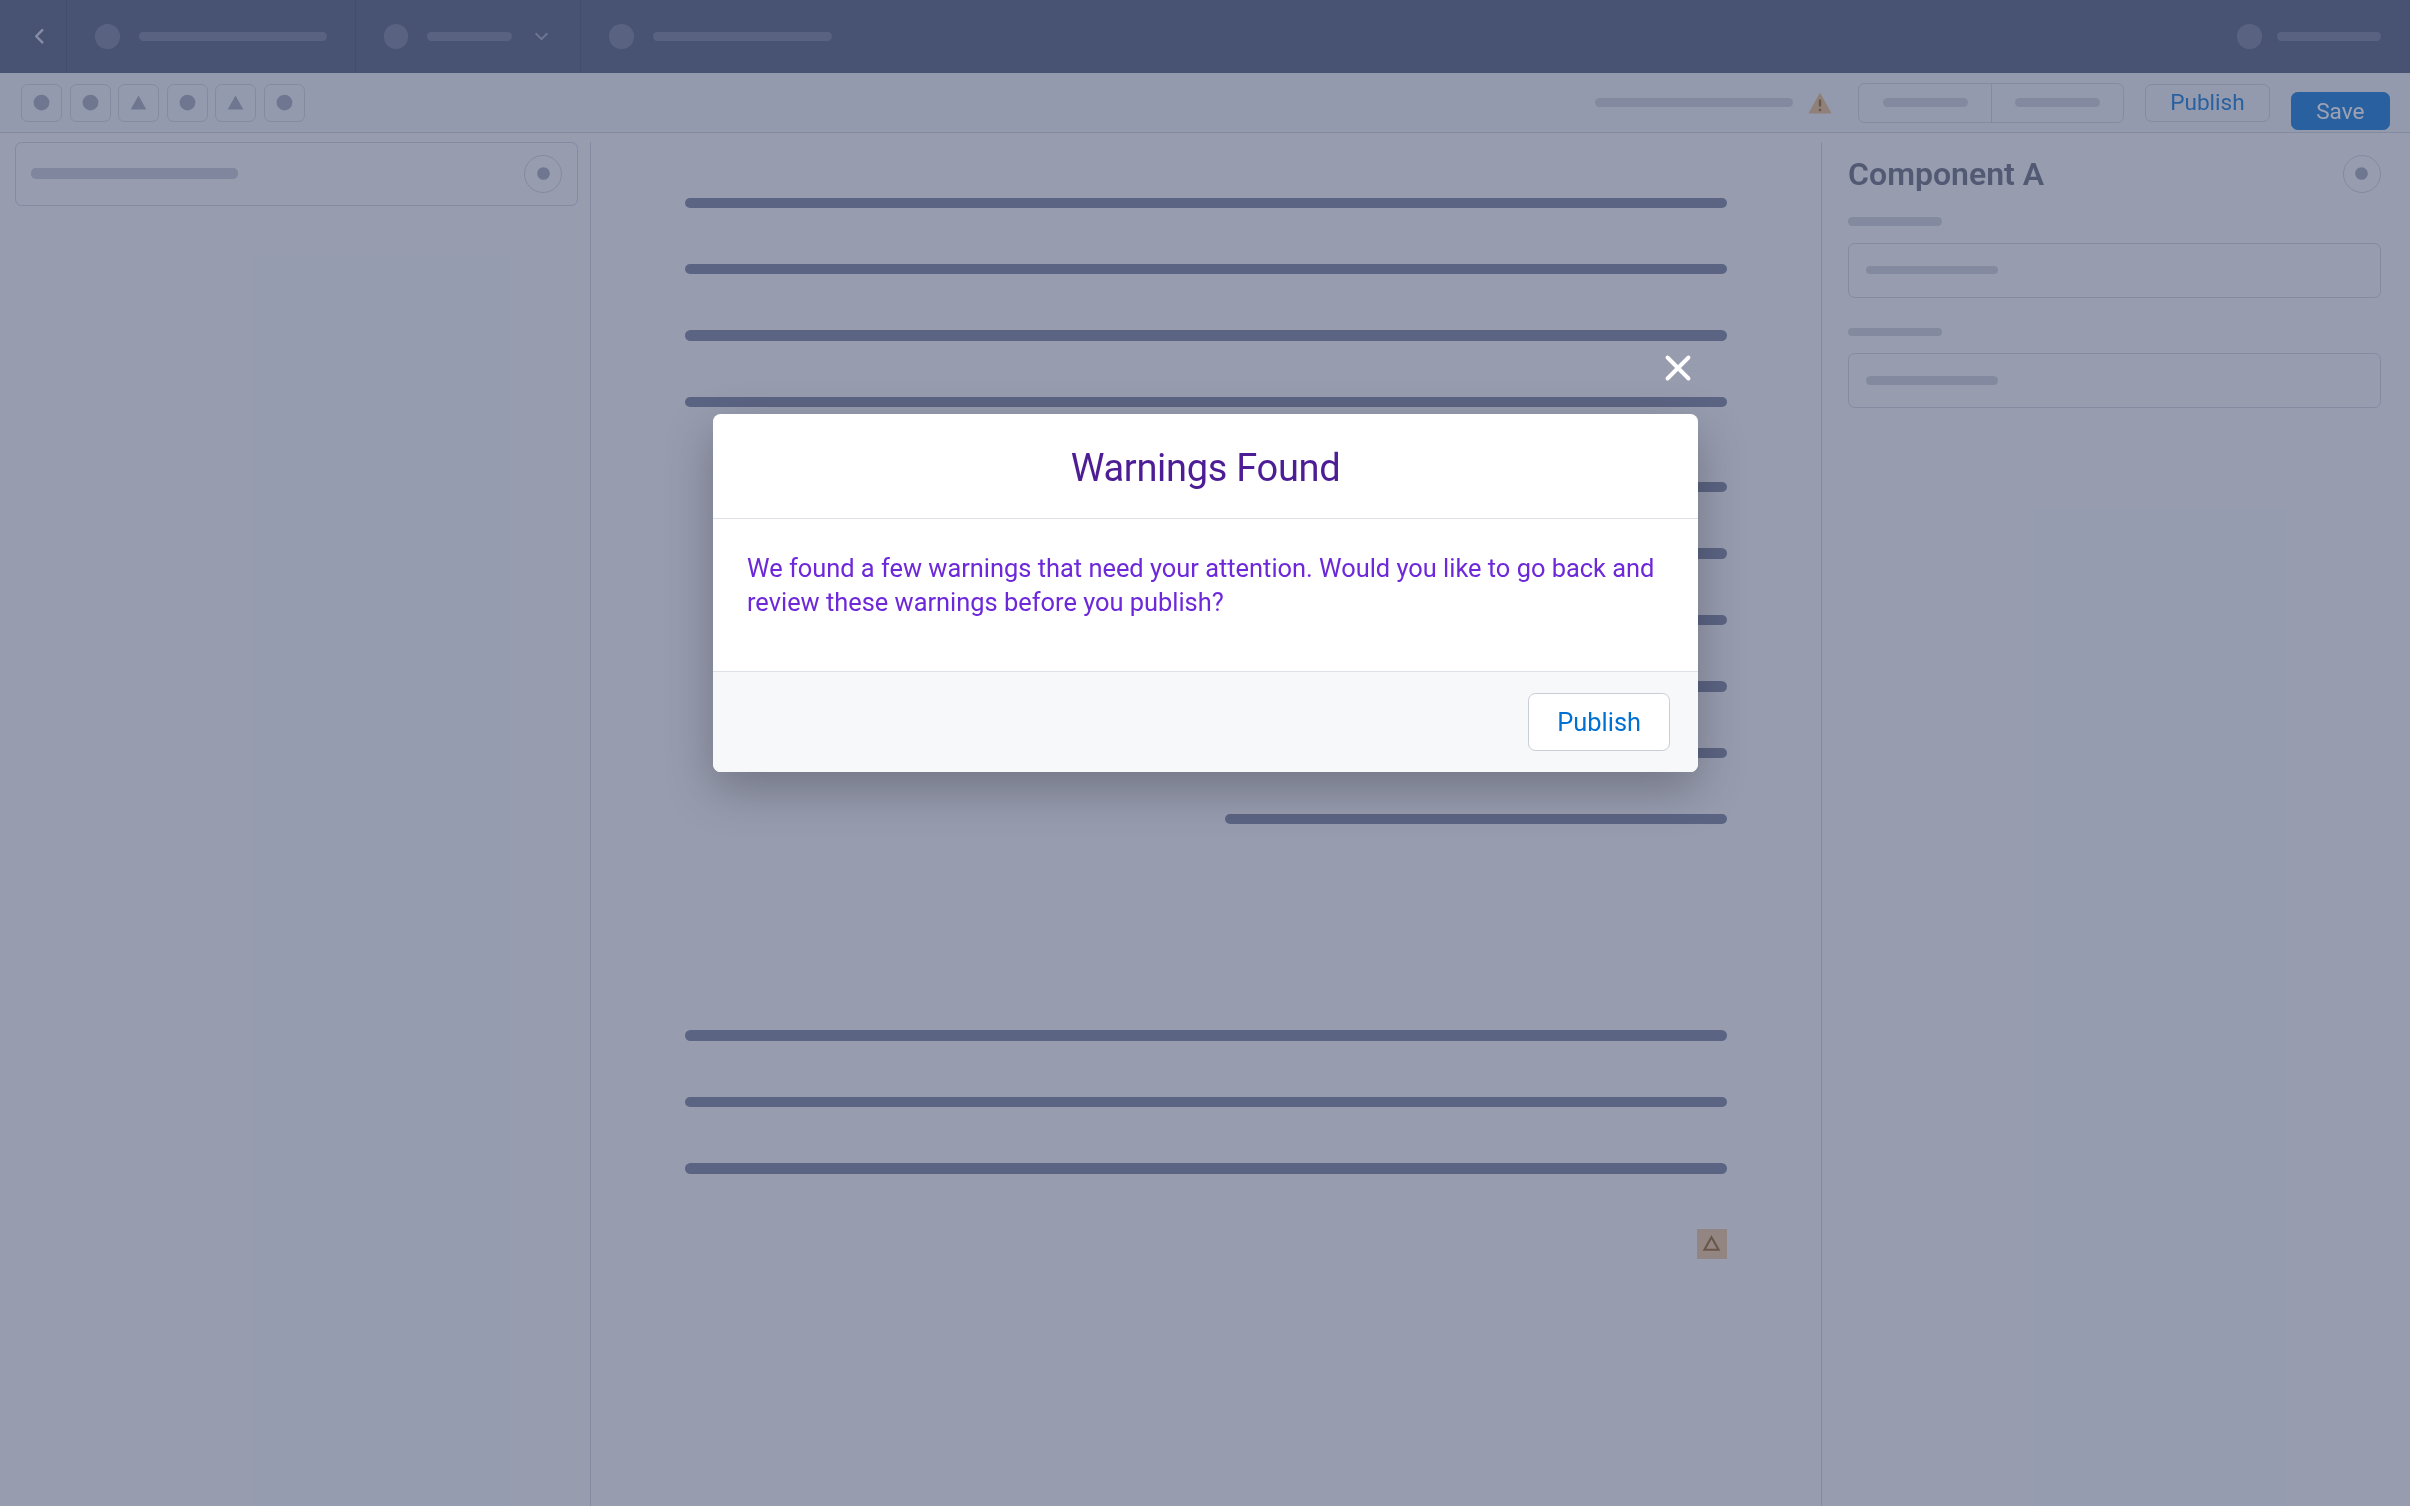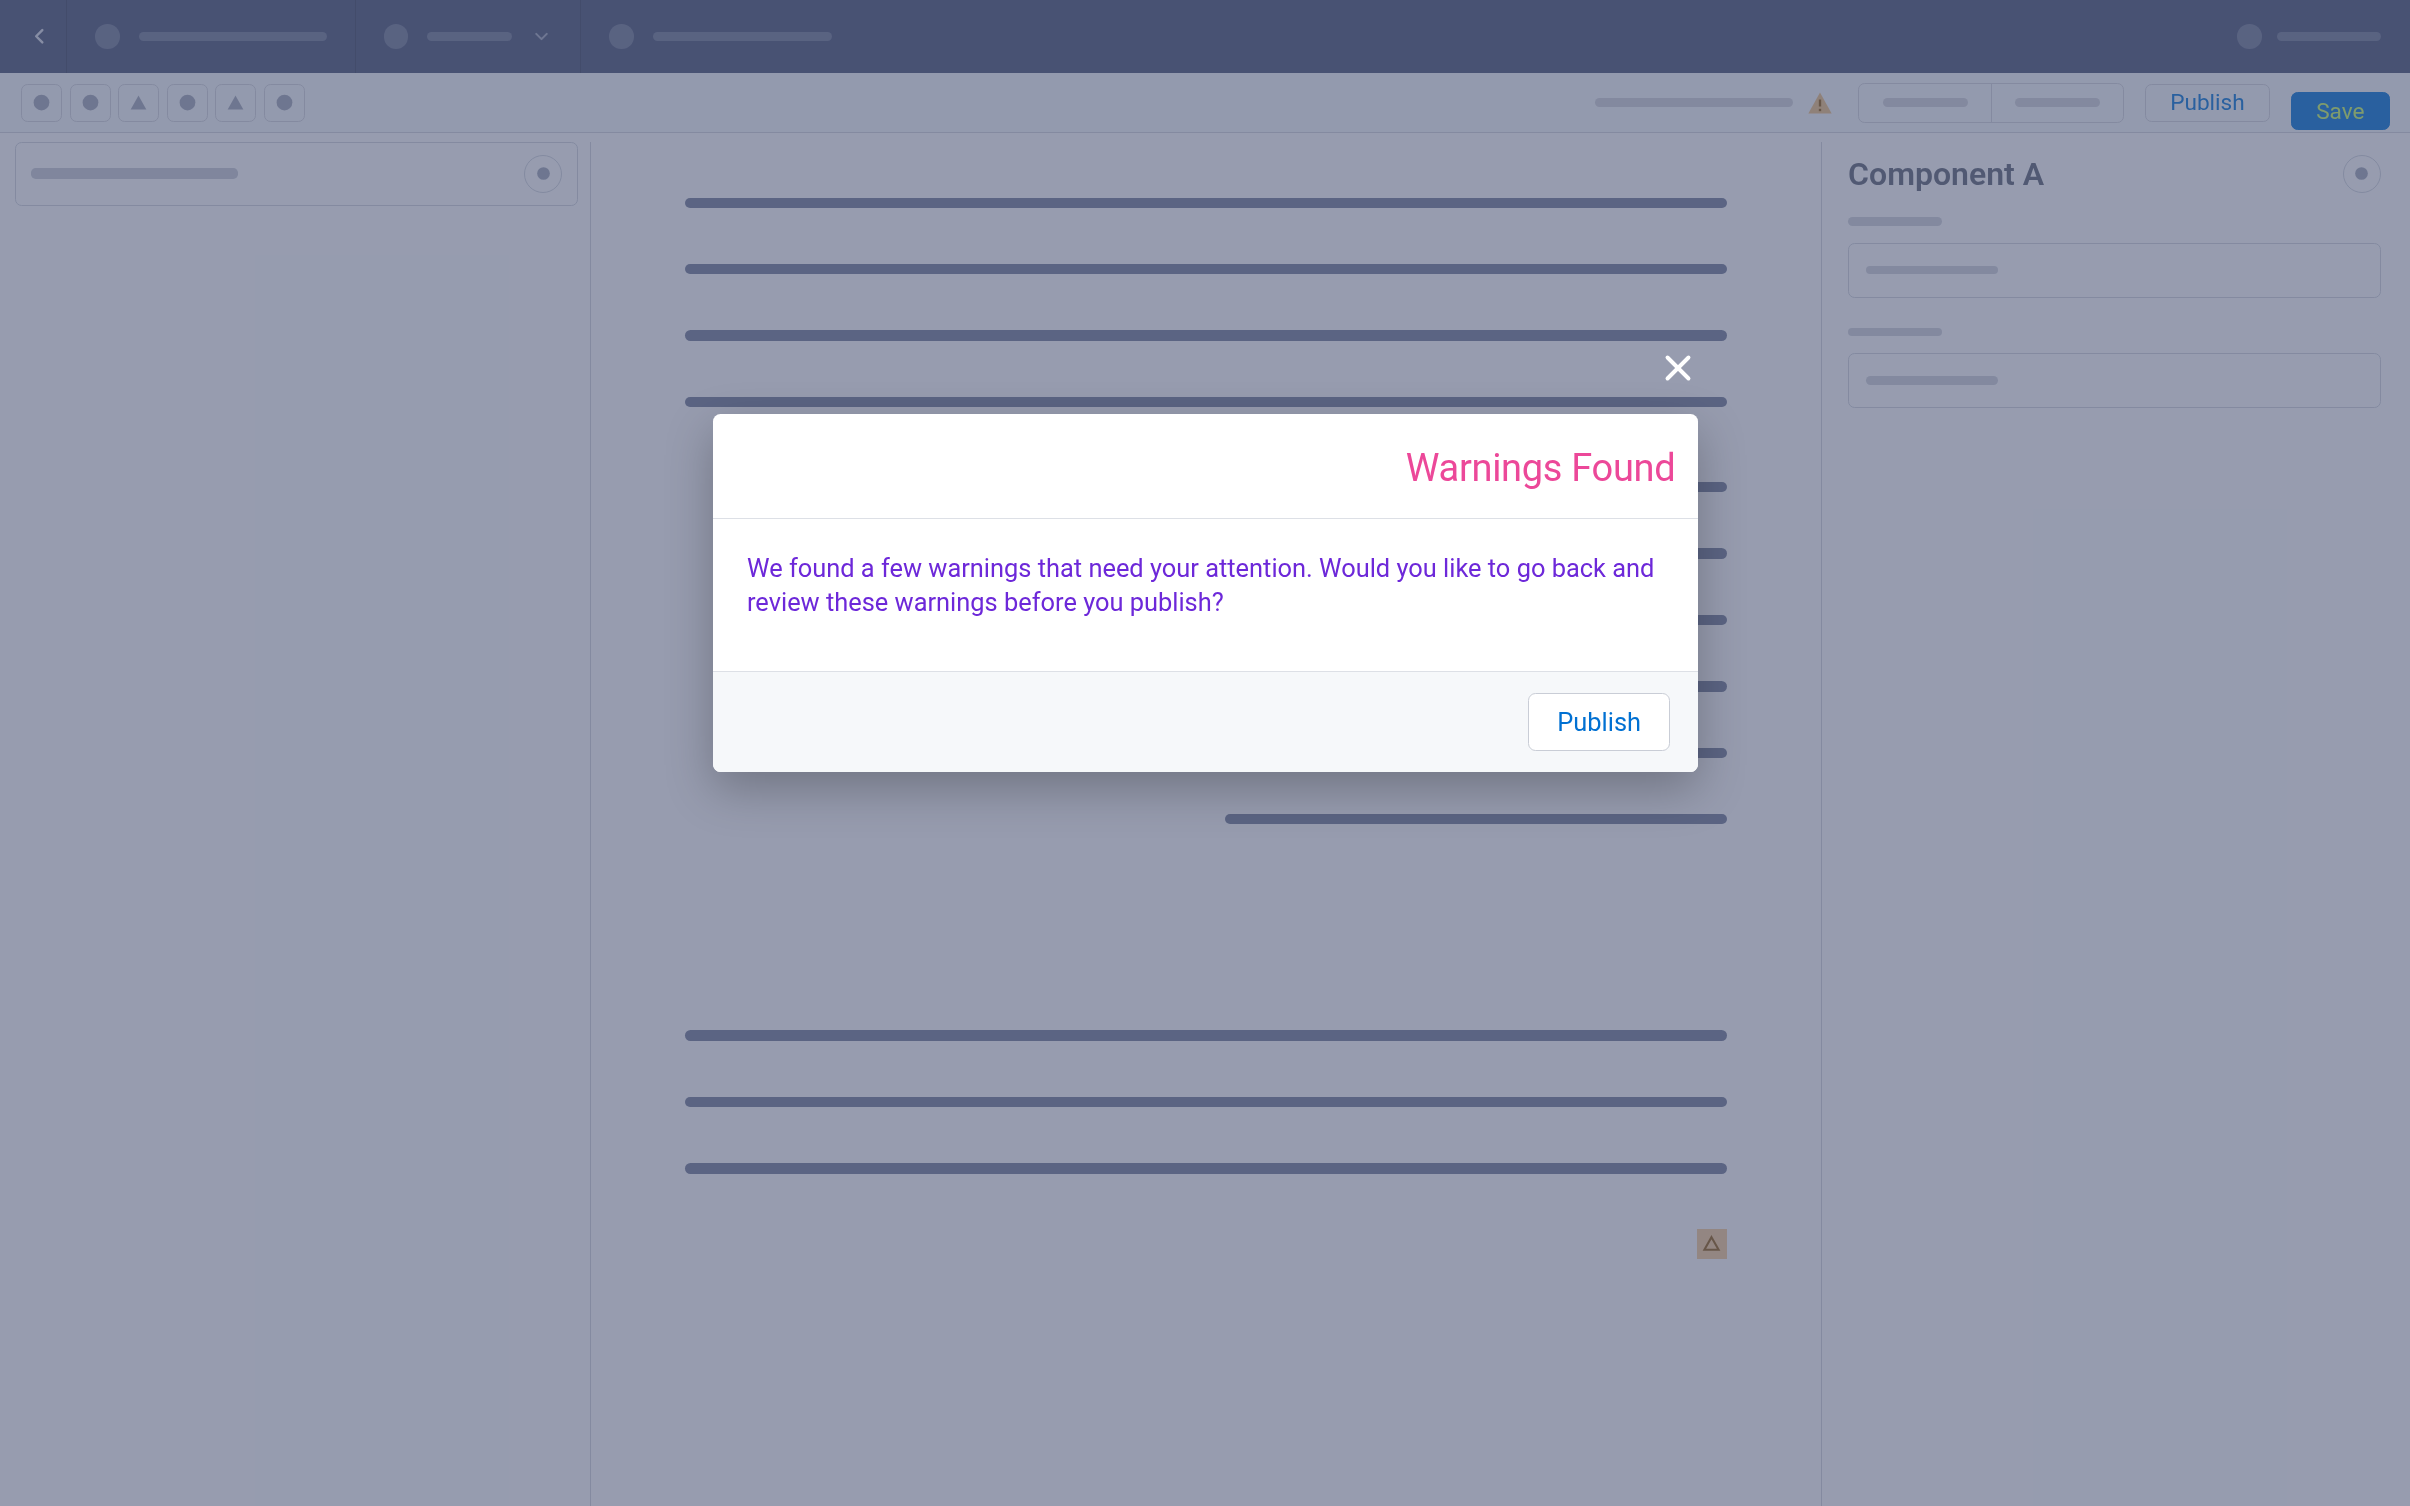--- a/index.html
+++ b/index.html
@@ -80,21 +80,21 @@
   }
   .seg-item{width:132px;height:38px;display:flex;align-items:center;justify-content:center;}
   .seg-item+.seg-item{border-left:0.9px solid var(--border);}
   .ph-bar{height:8.5px;border-radius:4.7px;background:var(--placeholder);}
   .tb-right-btn{
     height:38px;border:0.9px solid var(--border);border-radius:6.6px;
     padding:0 24.5px;display:flex;align-items:center;font-size:22.6px;
     margin-left:13px;
   }
   .btn-outline-blue{color:var(--blue);background:transparent;border-color:var(--border);}
-  .btn-blue{background:var(--blue);color:#bef264;border-color:var(--blue);margin-top:17px;}
+  .btn-blue{background:var(--blue);color:#ffffff;border-color:var(--blue);margin-top:17px;}
 
   
   .workspace{
     position:absolute;top:134px;bottom:0;left:0;right:0;
     display:flex;gap:4px;padding:7.5px 7.5px 0 7.5px;
   }
   .left-panel,.right-panel{
     width:578px;background:var(--bg);
   }
   .panel-header{
@@ -148,21 +148,21 @@
   .modal-close{
     position:absolute;top:-70px;right:-3.8px;color:#fff;
     width:47px;height:47px;display:flex;align-items:center;justify-content:center;
     cursor:pointer;
   }
   .modal{
     width:985px;background:#fff;border-radius:7.5px;overflow:hidden;
     box-shadow:0 17px 47px rgba(0,0,0,0.25);
   }
   .modal-header{
-    padding:32px 22.6px 28px 22.6px;text-align:right;font-size:38px;color:#ec4899;
+    padding:32px 22.6px 28px 22.6px;text-align:center;font-size:38px;color:#4c1d95;
     border-bottom:0.9px solid var(--border-light);letter-spacing:-0.3px;
   }
   .modal-body{
     padding:32px 34px 51px 34px;font-size:25.4px;line-height:1.35;color:#6d28d9;
   }
   .modal-footer{
     background:#f6f8fa;border-top:0.9px solid var(--border-light);
     display:flex;justify-content:flex-end;gap:17px;padding:21px 28px;
   }
   .m-btn{

